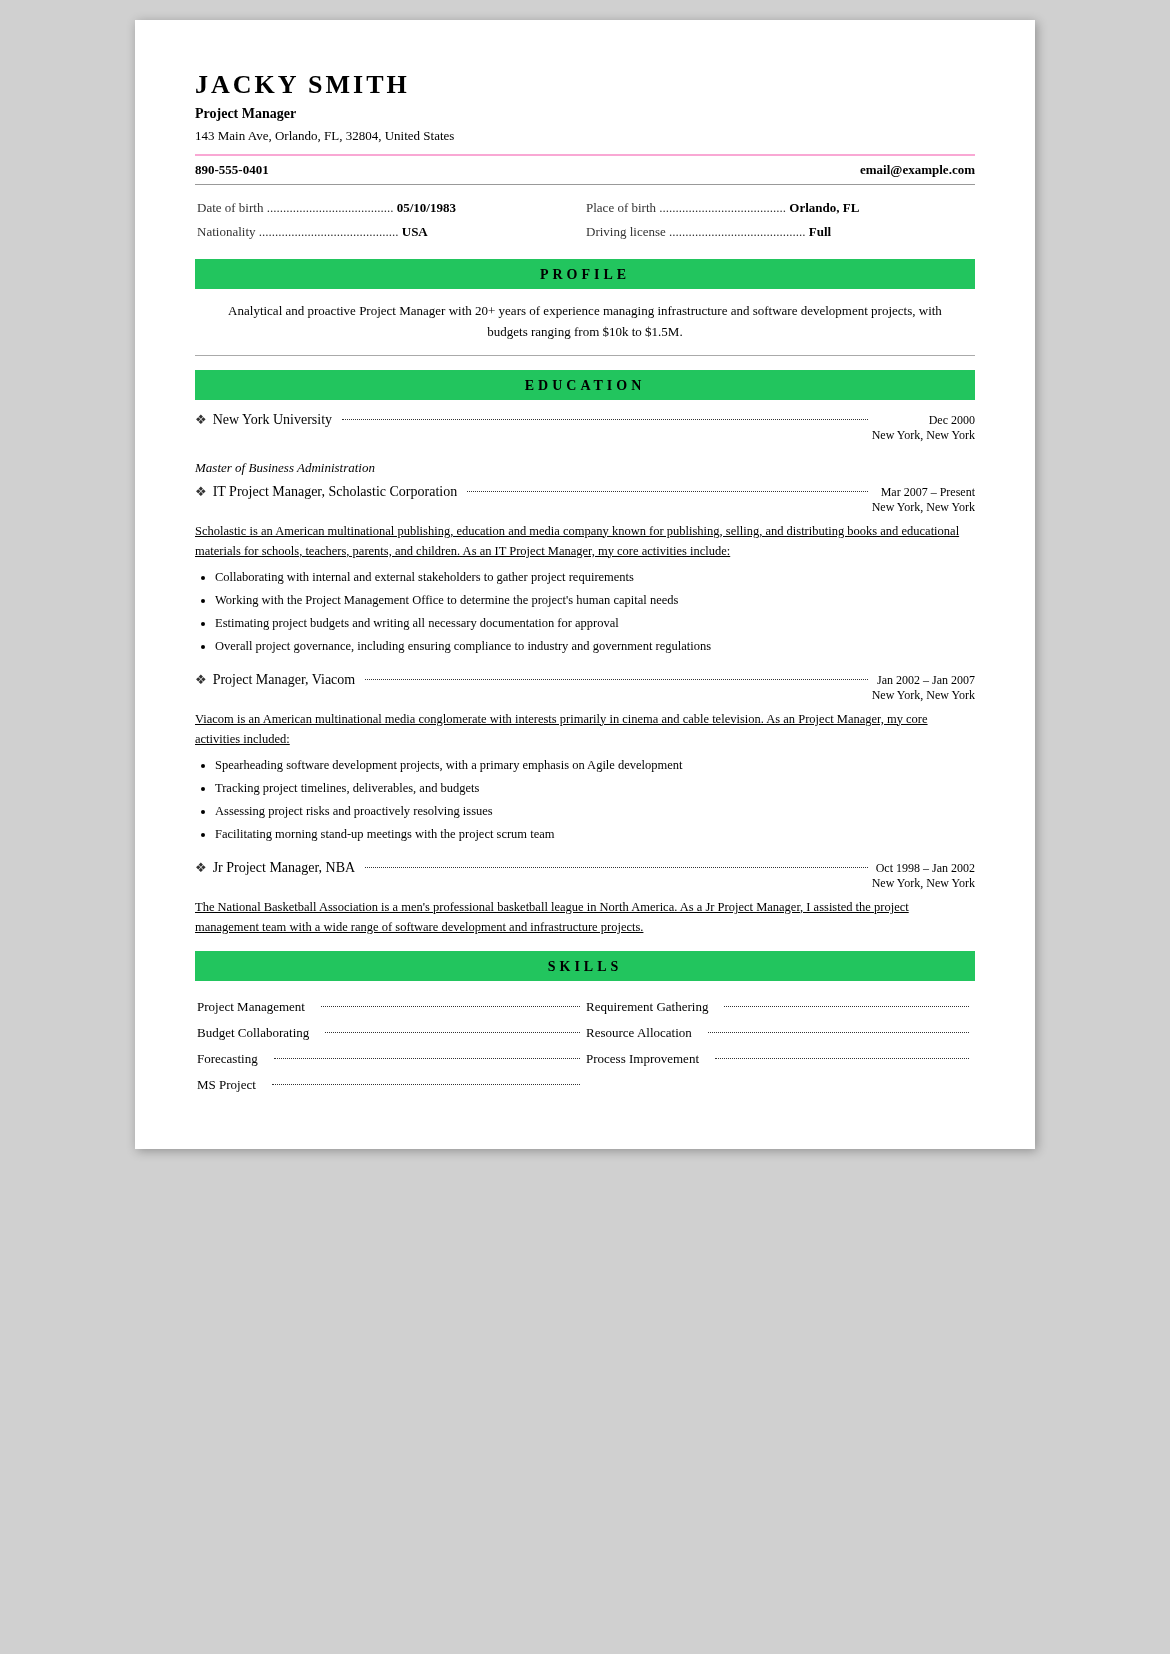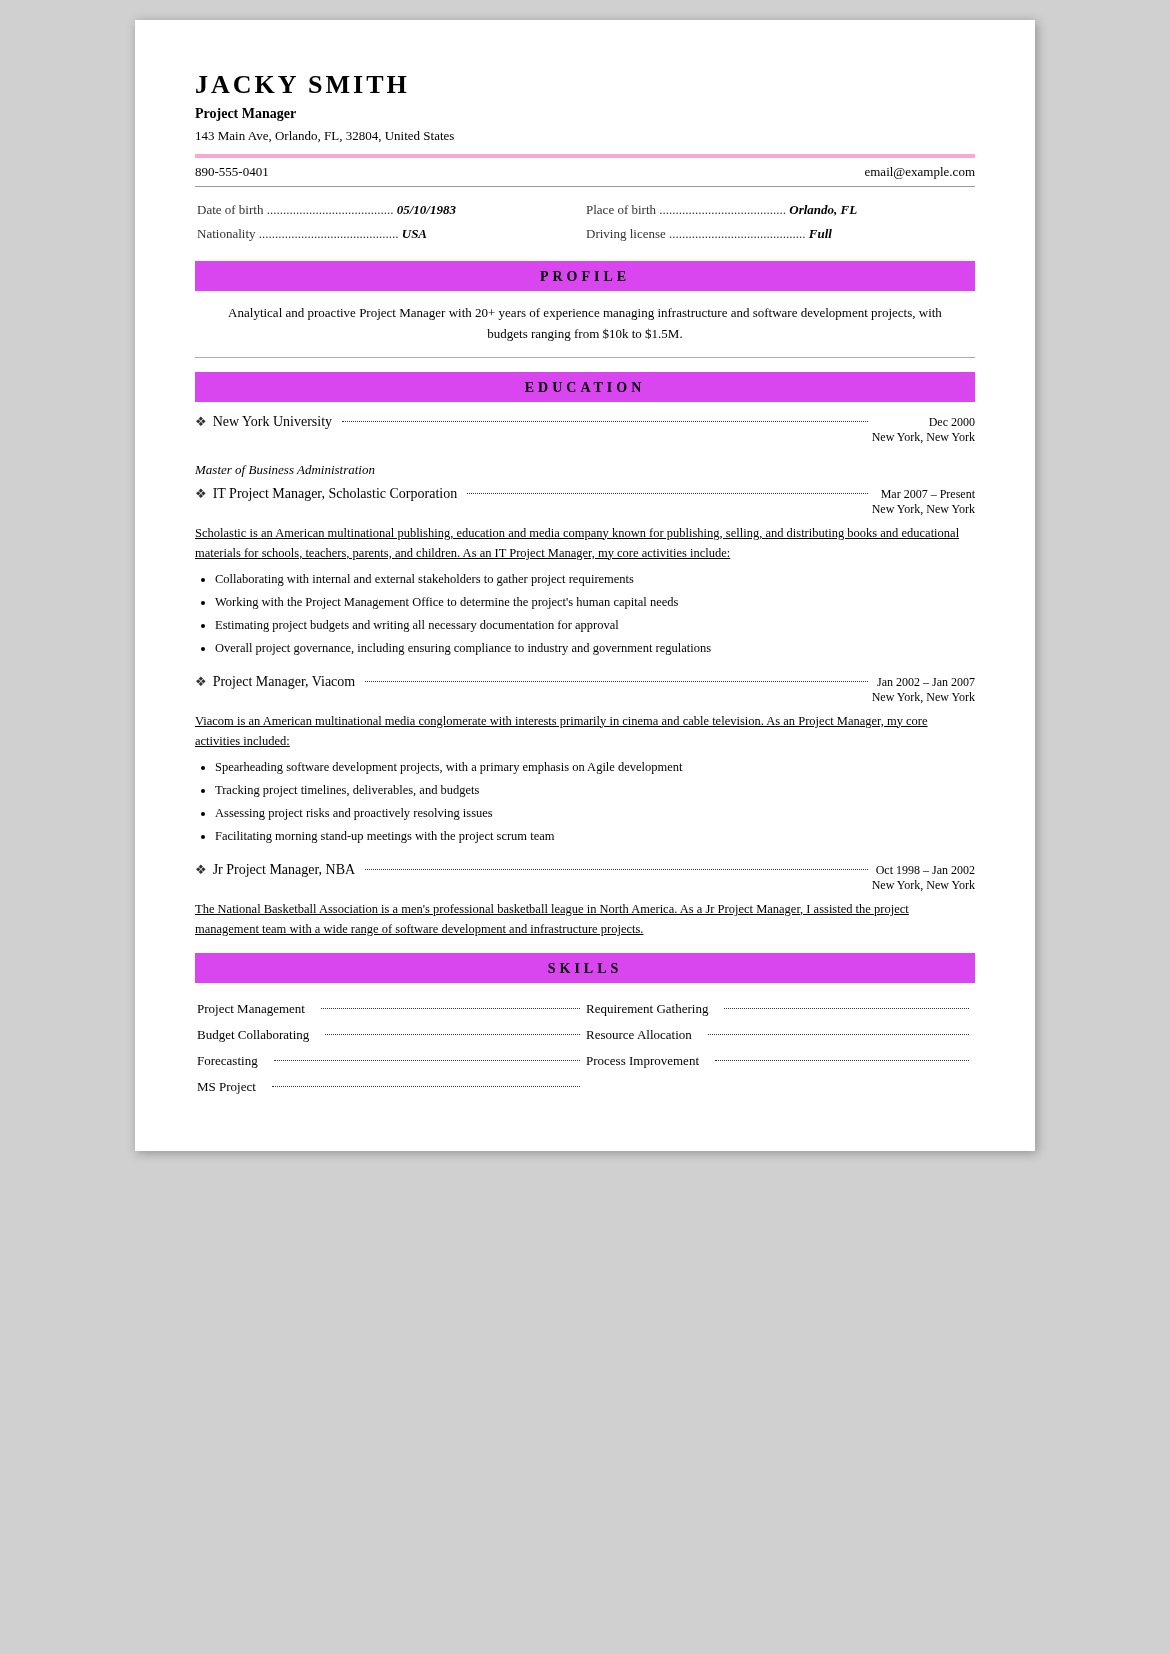--- a/index.html
+++ b/index.html
@@ -33,48 +33,47 @@
       font-weight: bold;
       margin-bottom: 6px;
     }
     .header-address {
       font-size: 13px;
       margin-bottom: 10px;
     }
     .contact-row {
       display: flex;
       justify-content: space-between;
-      border-top: 4px solid #f9a8d4;
+      border-top: 2px solid #f9a8d4;
       border-bottom: 1px solid #999;
       padding: 6px 0;
       margin-bottom: 10px;
       font-size: 13px;
-      font-weight: normal;
+      font-weight: bold;
     }
     .info-table {
       width: 100%;
       margin-bottom: 10px;
       font-size: 13px;
     }
     .info-table td {
       padding: 3px 0;
       width: 50%;
     }
     .info-label {
       color: #333;
     }
     .info-dots {
       color: #333;
     }
     .info-value {
-      font-style: italic;
       font-weight: bold;
     }
     .section-header {
-      background: #d946ef;
+      background: #22c55e;
       text-align: center;
       padding: 6px 0;
       margin: 14px 0 12px 0;
     }
     .section-header-title {
       font-size: 14px;
       font-weight: bold;
       letter-spacing: 4px;
       text-transform: uppercase;
     }

